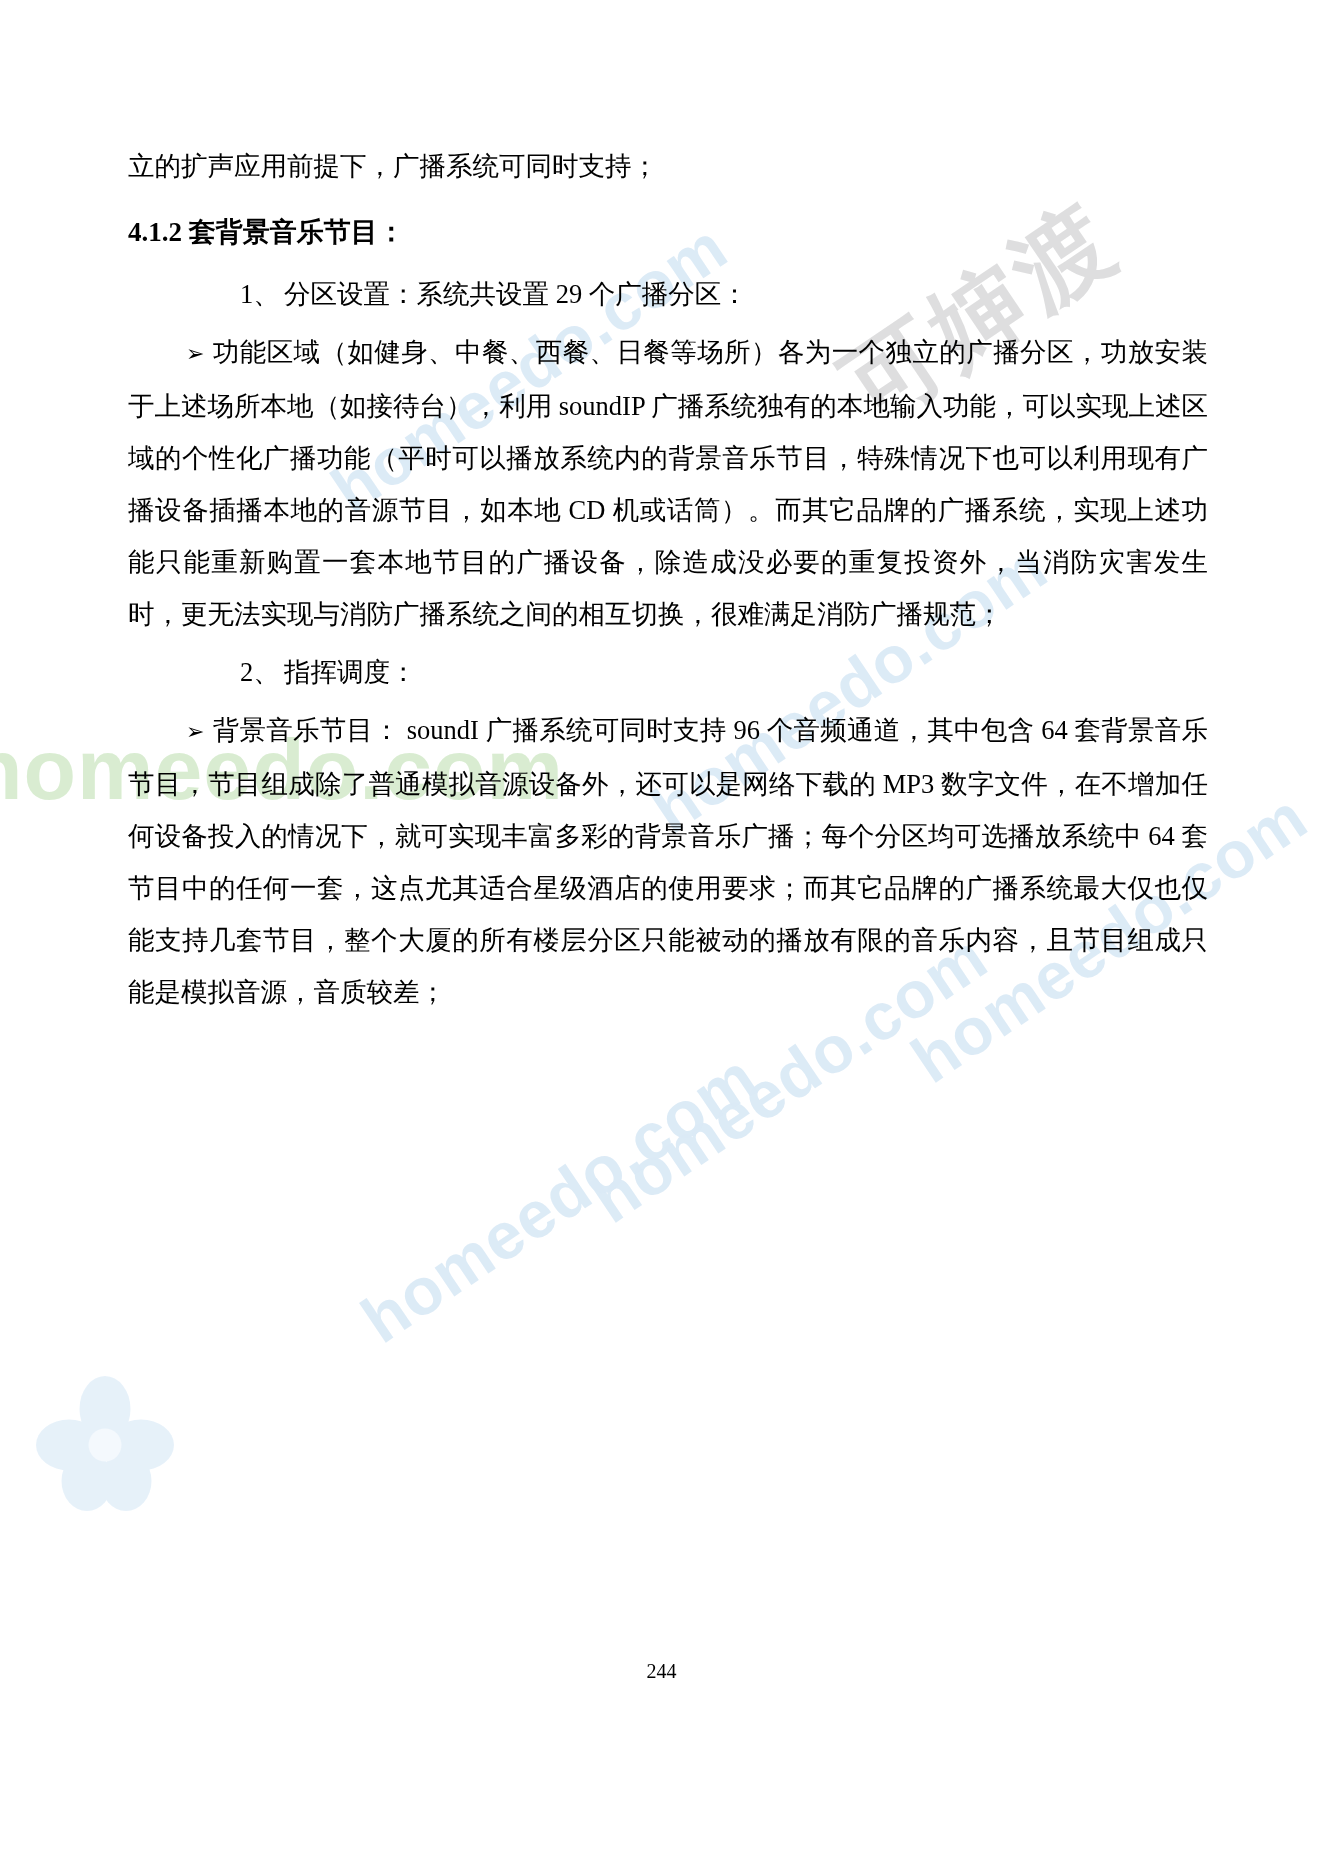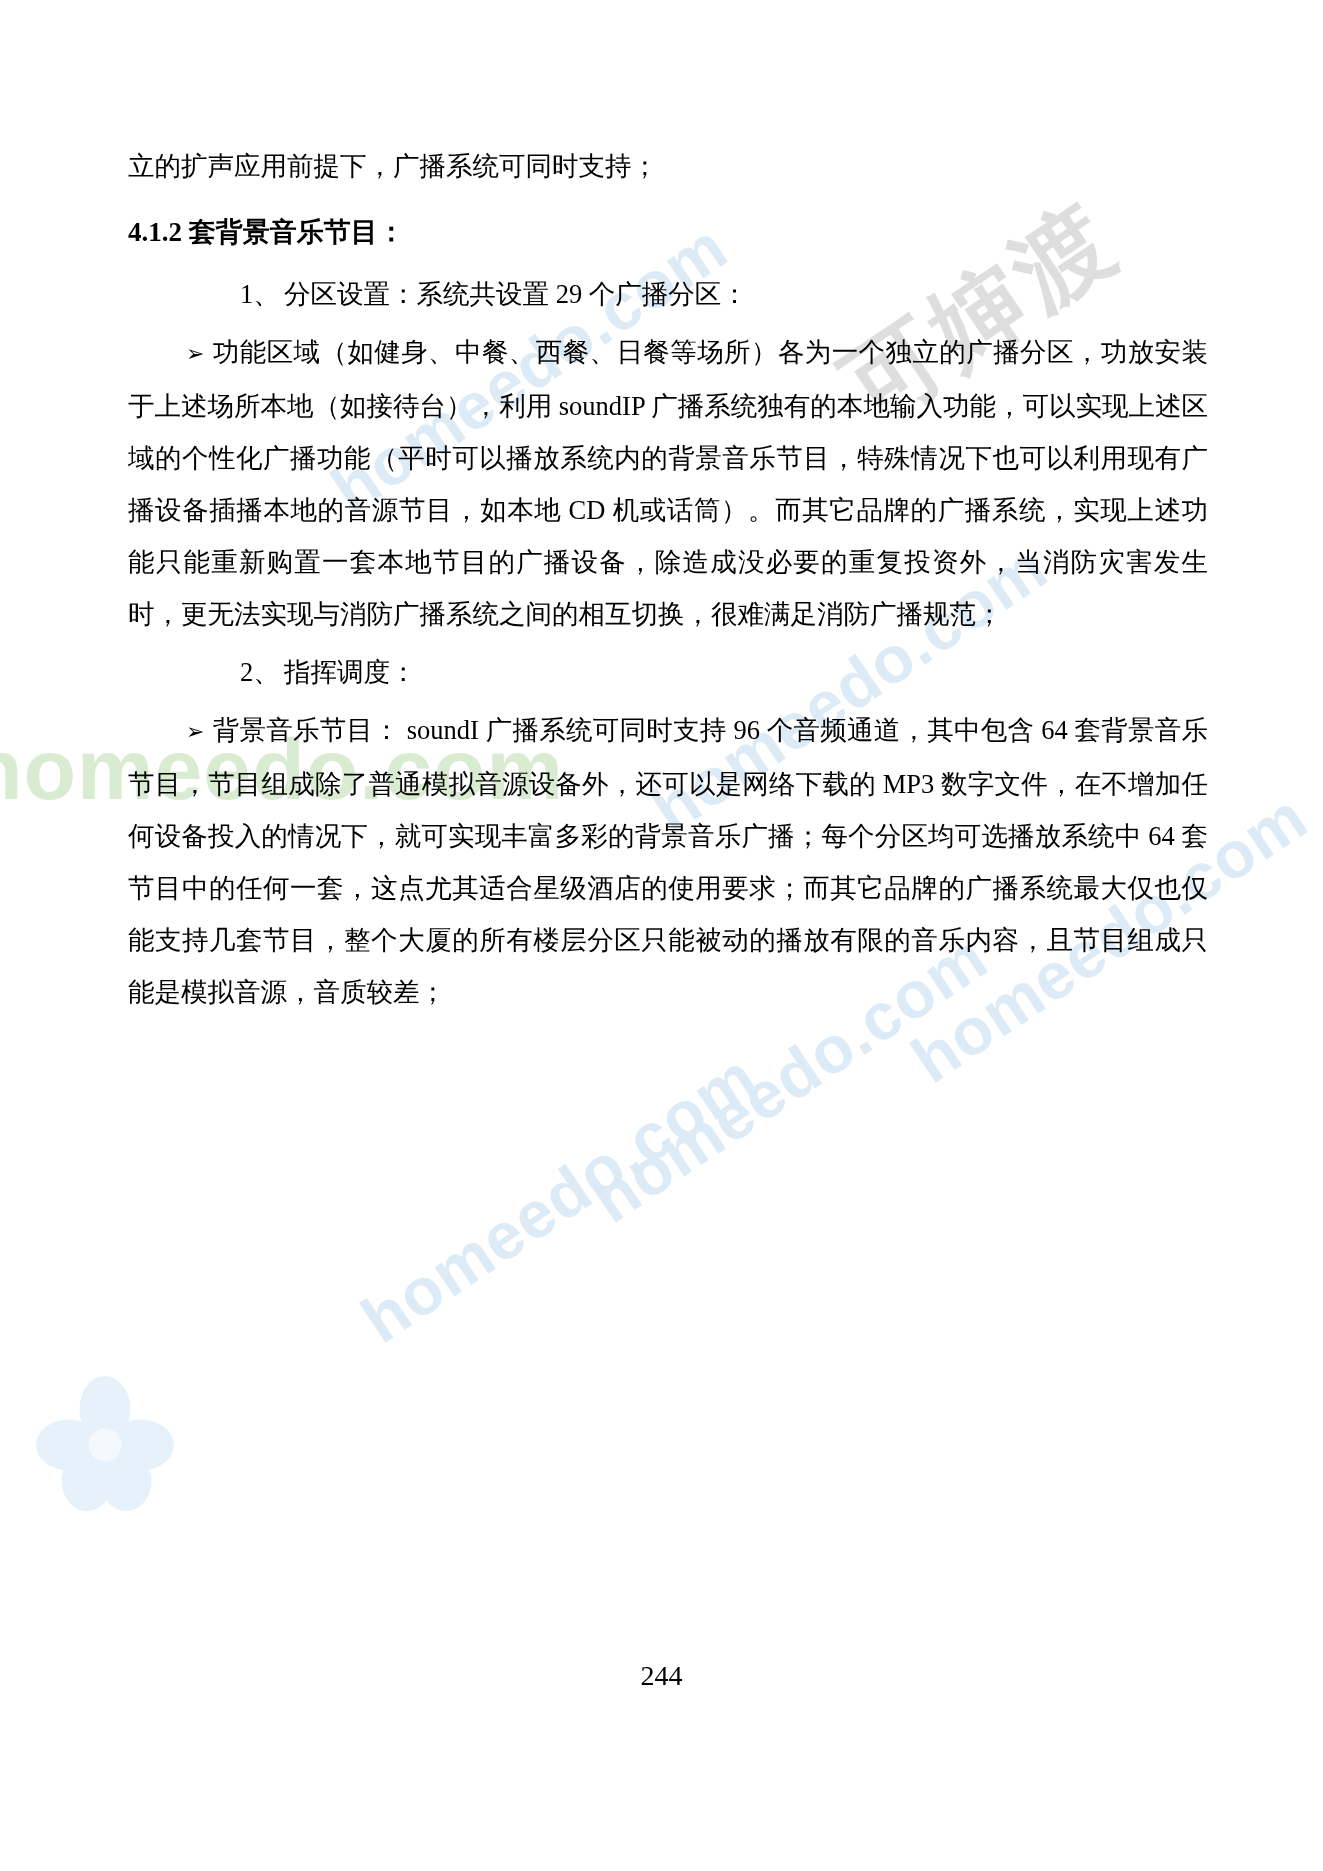--- a/index.html
+++ b/index.html
@@ -91,21 +91,21 @@
   .numbered .numlabel {
     display: inline-block;
     min-width: 100px;
   }
   .page-number {
     position: absolute;
     top: 1660px;
     left: 0;
     width: 1323px;
     text-align: center;
-    font-size: 28px;
+    font-size: 20px;
     font-family: "Liberation Serif", serif;
   }
 </style>
 </head>
 <body>
 
 <div class="page">
 
   <div class="watermark-layer">
     <div class="wm wm-cn" style="left:830px; top:250px;">可婶渡</div>

